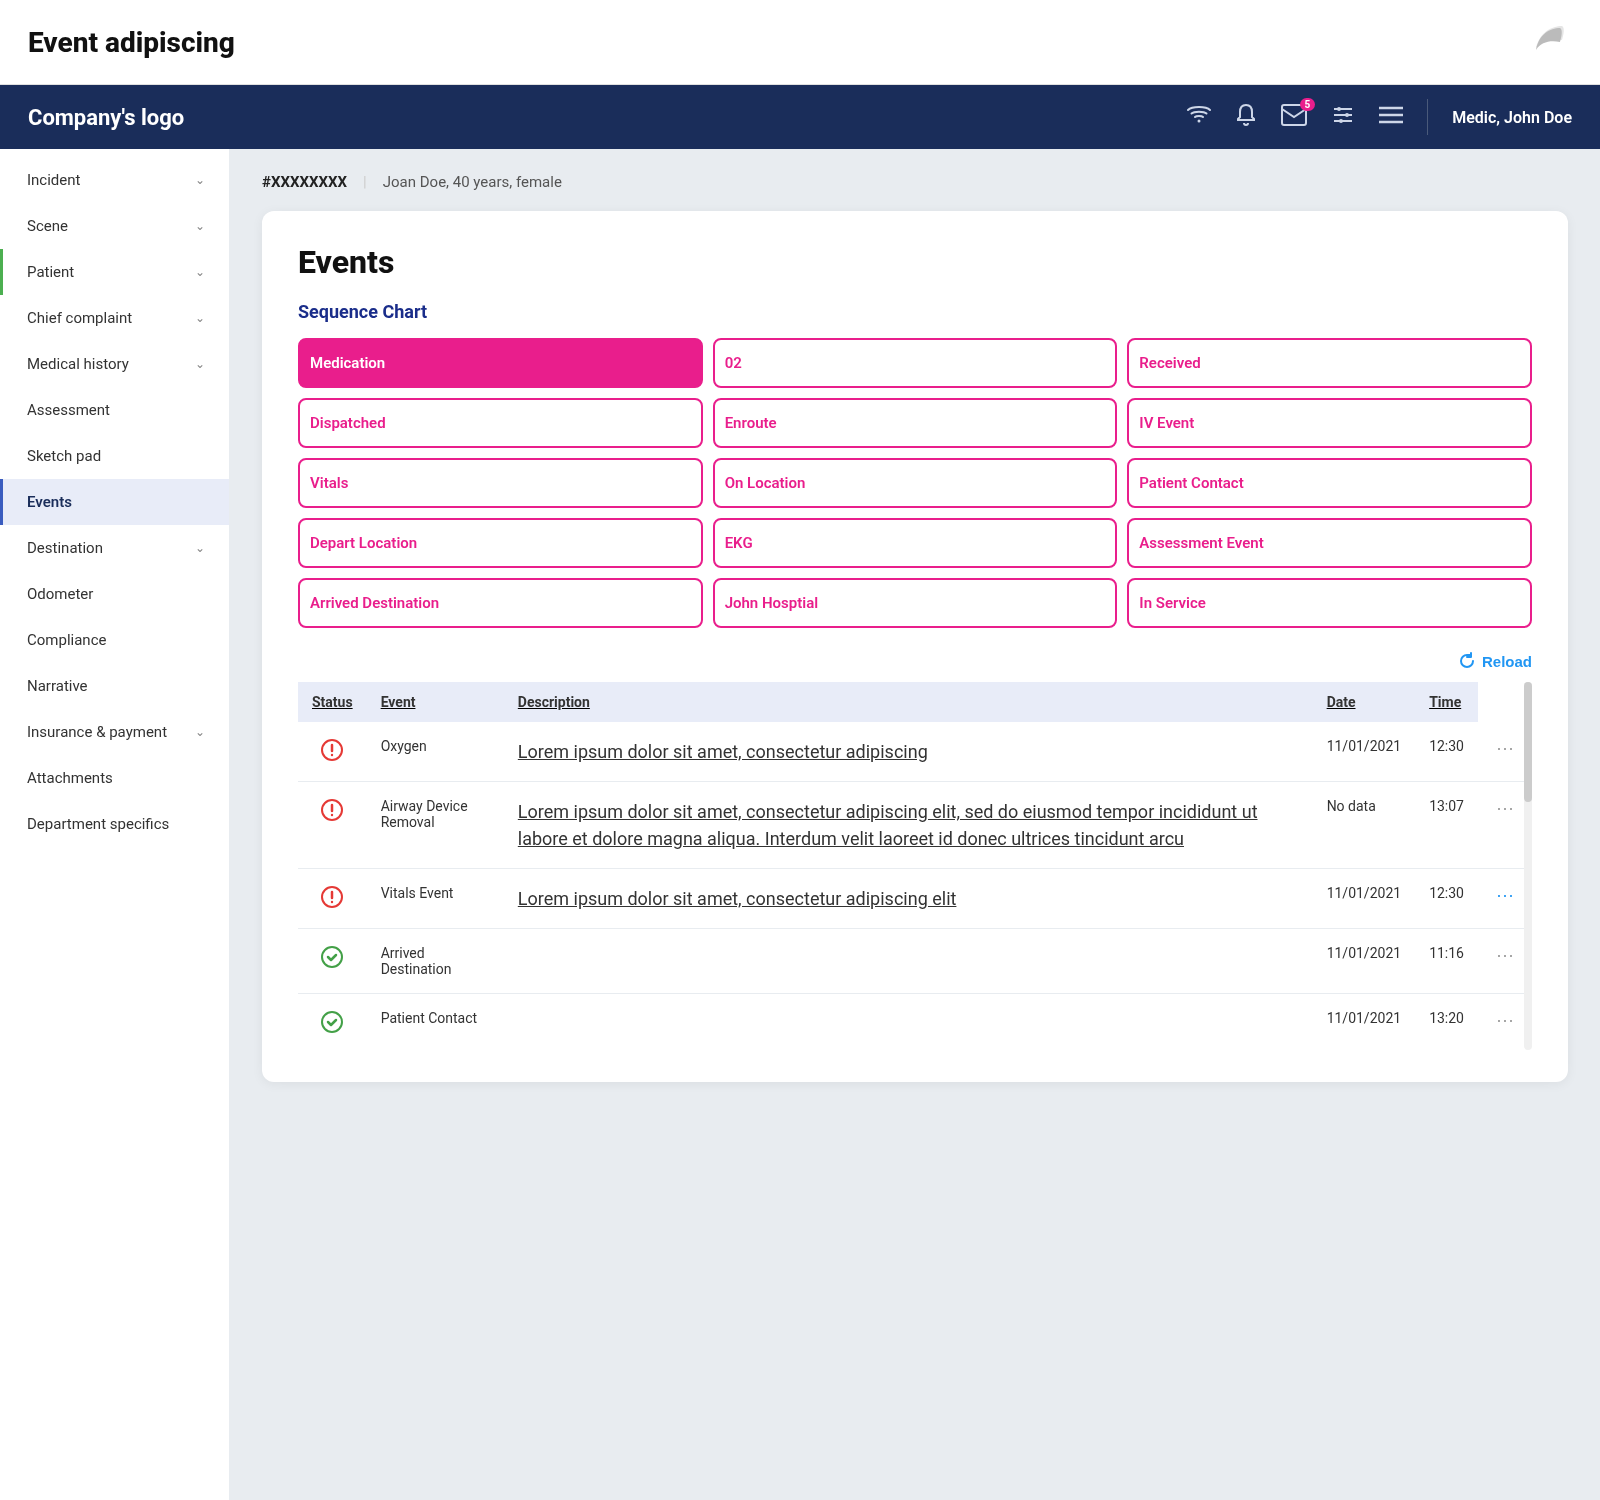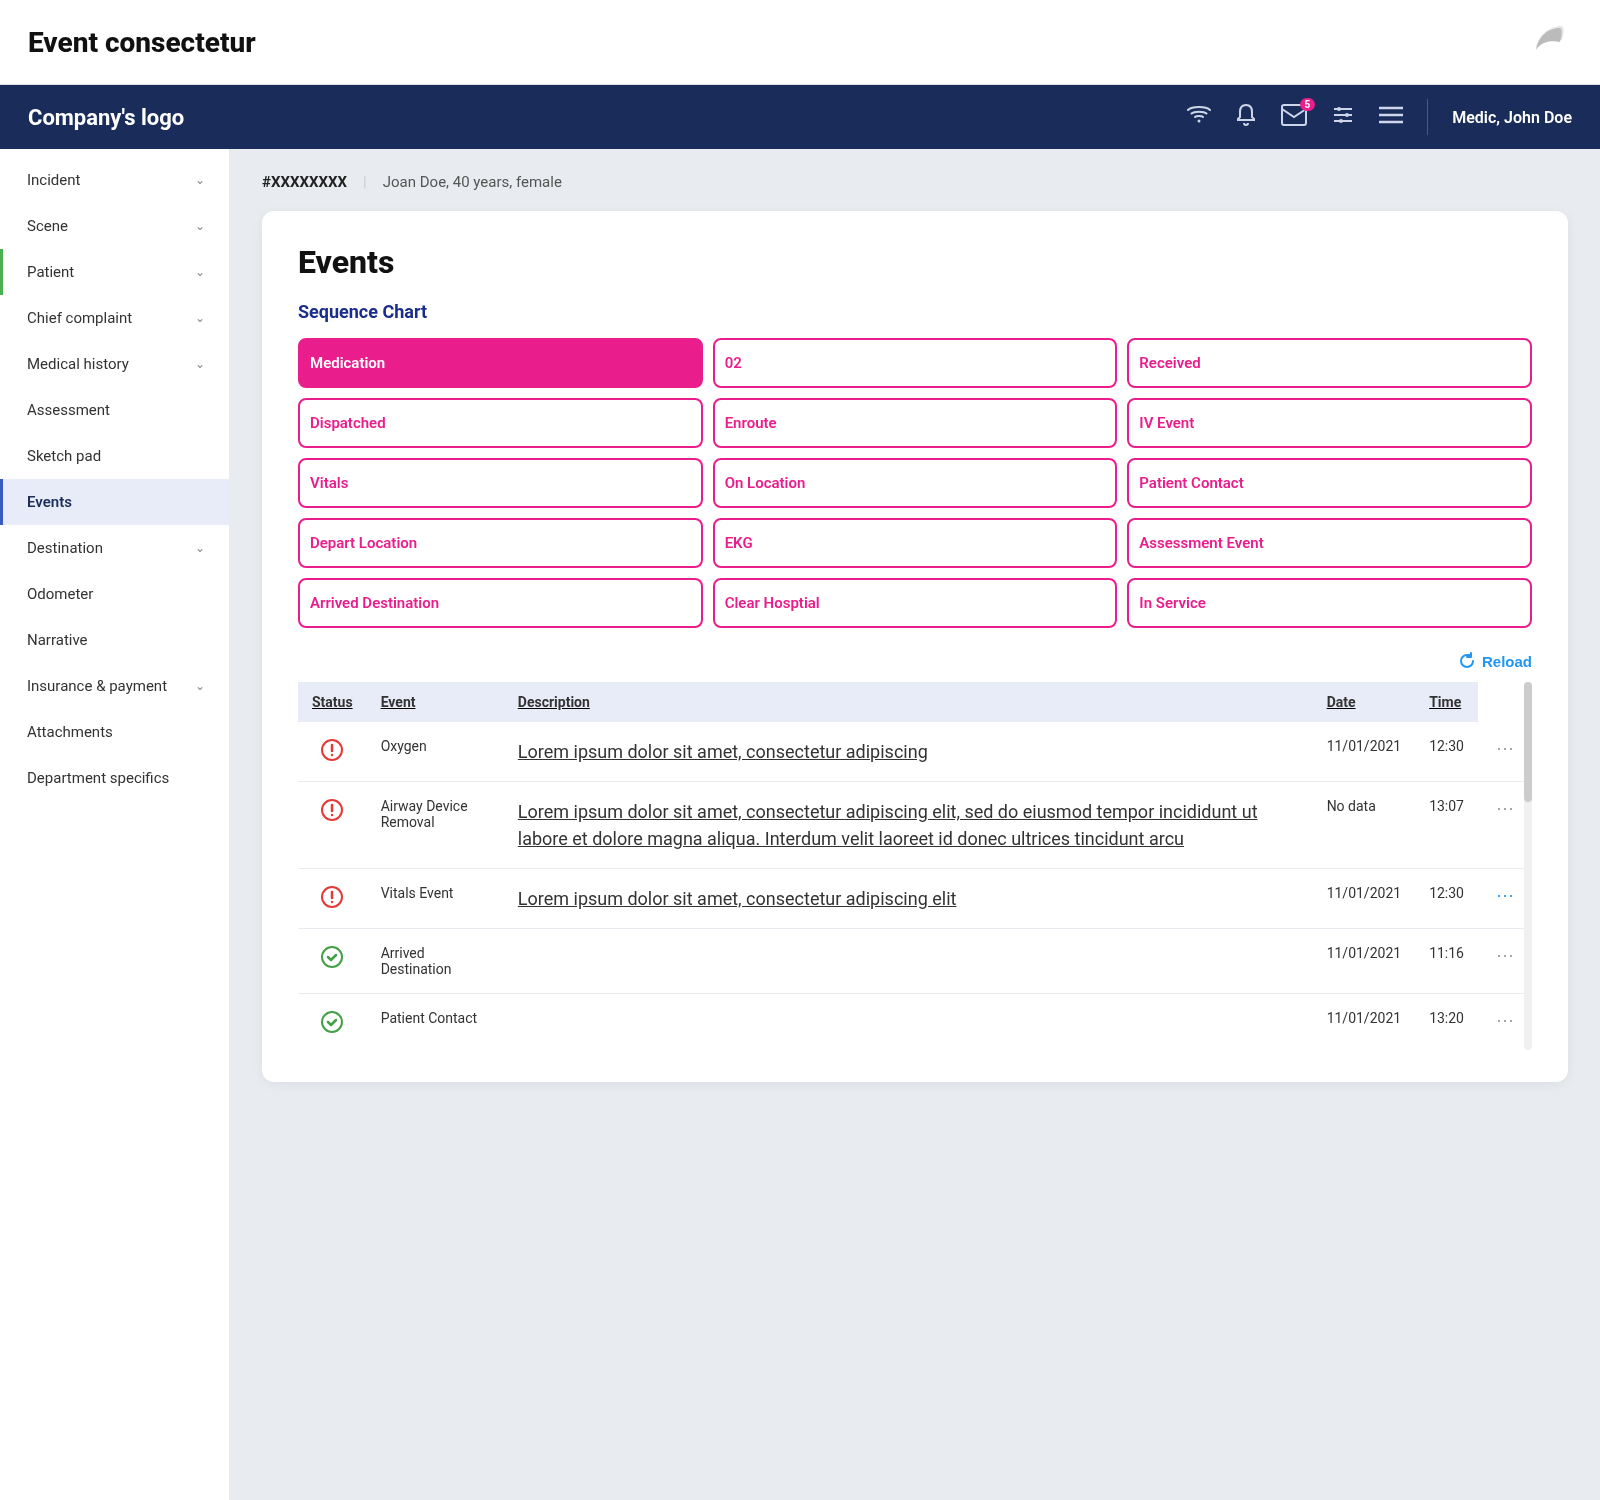--- a/index.html
+++ b/index.html
@@ -276,21 +276,21 @@
       width: 8px;
       height: 120px;
       background: #ccc;
       border-radius: 4px;
     }
   </style>
 </head>
 <body>
 
 <div class="top-bar">
-  <h1 class="top-bar-title">Event consectetur</h1>
+  <h1 class="top-bar-title">Event adipiscing</h1>
   <div class="top-bar-logo">
     <svg viewBox="0 0 48 48" fill="none" xmlns="http://www.w3.org/2000/svg">
       <path d="M38 8C28 8 16 14 12 30C18 22 28 20 38 22C38 22 42 10 38 8Z" fill="#ccc" opacity="0.5"></path>
       <path d="M36 10C26 10 15 16 12 32C17 24 26 22 36 24C36 24 40 12 36 10Z" fill="#bbb"></path>
     </svg>
   </div>
 </div>
 
 <div class="nav-bar">
   <div class="nav-logo">Company's logo</div>
@@ -374,20 +374,23 @@
       </div>
       <div class="sidebar-item active">
         <span>Events</span>
       </div>
       <div class="sidebar-item">
         <span>Destination</span>
         <span class="chevron">⌄</span>
       </div>
       <div class="sidebar-item">
         <span>Odometer</span>
+      </div>
+      <div class="sidebar-item">
+        <span>Compliance</span>
       </div>
       <div class="sidebar-item">
         <span>Narrative</span>
       </div>
       <div class="sidebar-item">
         <span>Insurance &amp; payment</span>
         <span class="chevron">⌄</span>
       </div>
       <div class="sidebar-item">
         <span>Attachments</span>
@@ -415,21 +418,21 @@
           <div class="seq-btn">Dispatched</div>
           <div class="seq-btn">Enroute</div>
           <div class="seq-btn">IV Event</div>
           <div class="seq-btn">Vitals</div>
           <div class="seq-btn">On Location</div>
           <div class="seq-btn">Patient Contact</div>
           <div class="seq-btn">Depart Location</div>
           <div class="seq-btn">EKG</div>
           <div class="seq-btn">Assessment Event</div>
           <div class="seq-btn">Arrived Destination</div>
-          <div class="seq-btn">Clear Hosptial</div>
+          <div class="seq-btn">John Hosptial</div>
           <div class="seq-btn">In Service</div>
         </div>
 
       <div class="reload-row">
         <button class="reload-btn">
           <svg width="18" height="18" viewBox="0 0 18 18" fill="none">
             <path d="M15 9A6 6 0 1 1 9 3h4M13 1v4h-4" stroke="#2196f3" stroke-width="2" stroke-linecap="round" stroke-linejoin="round"></path>
           </svg>
           <span>Reload</span>
         </button>

